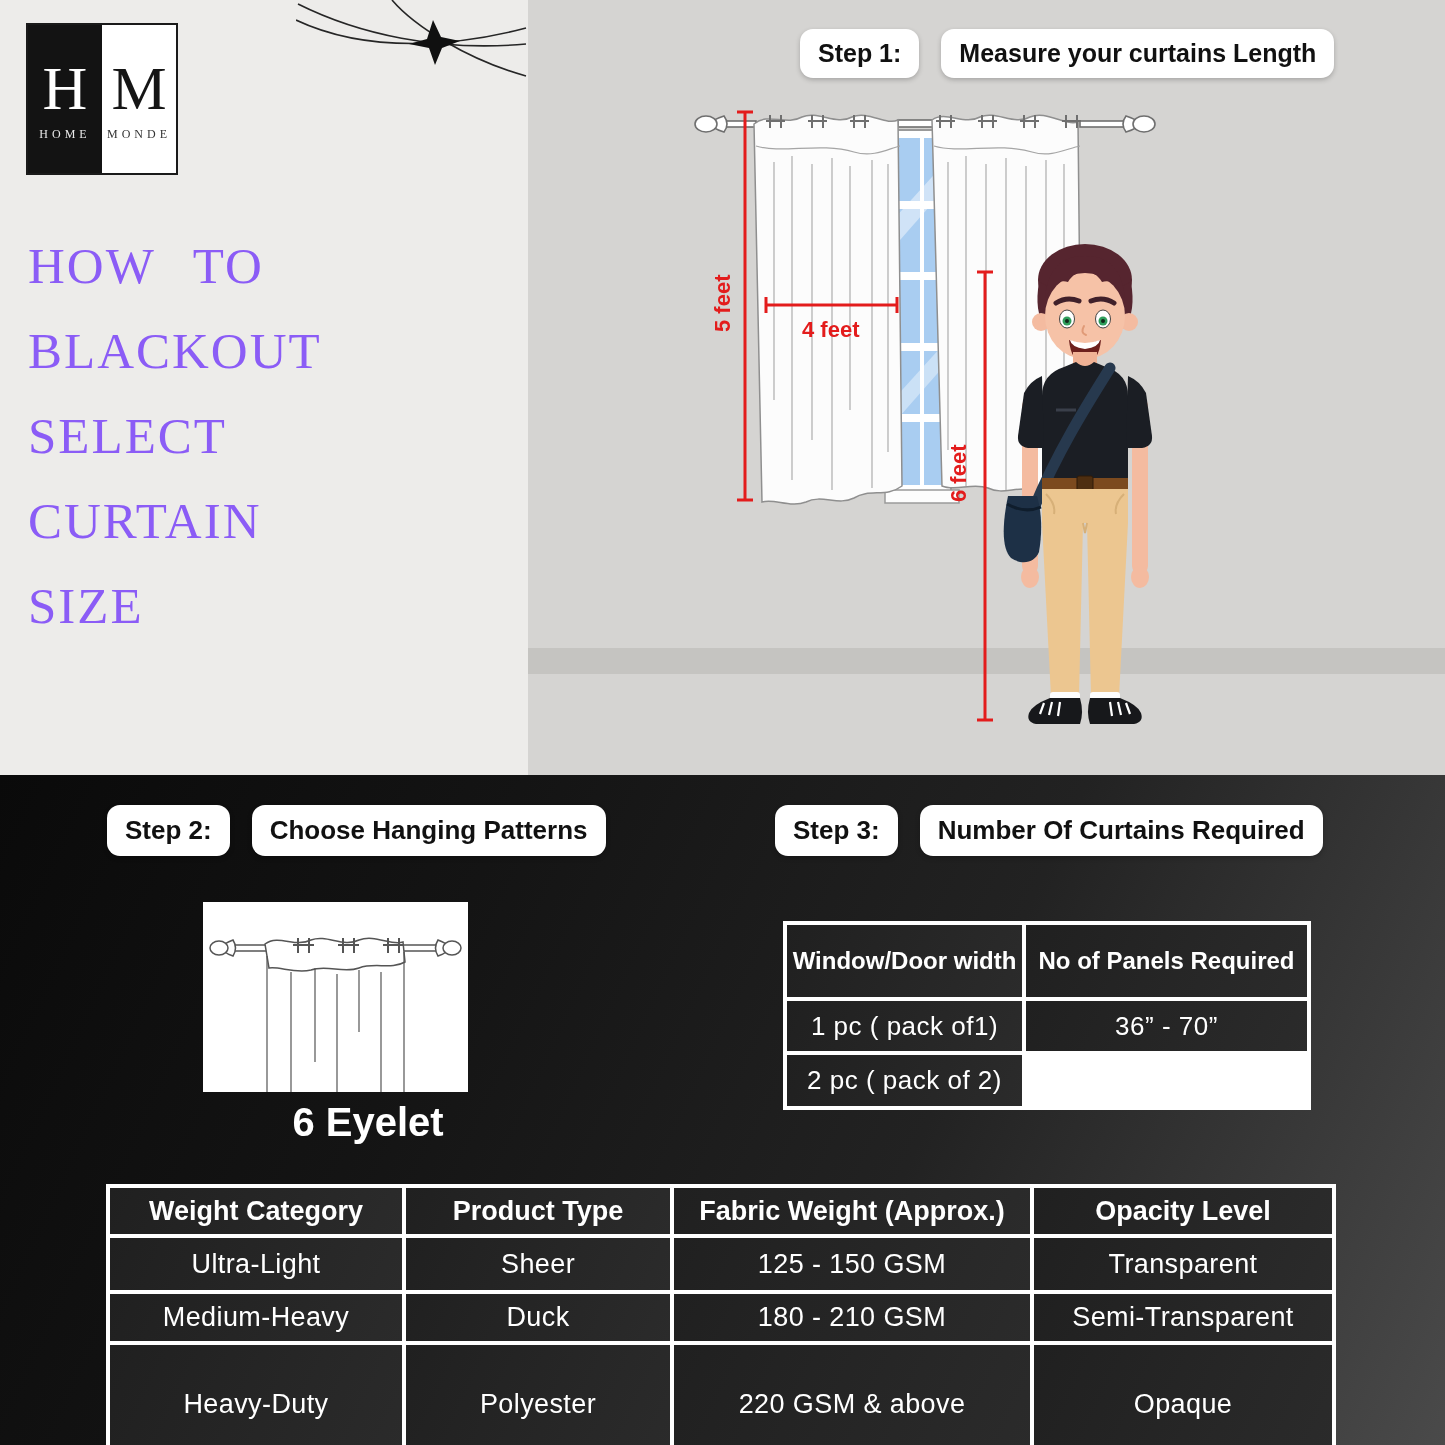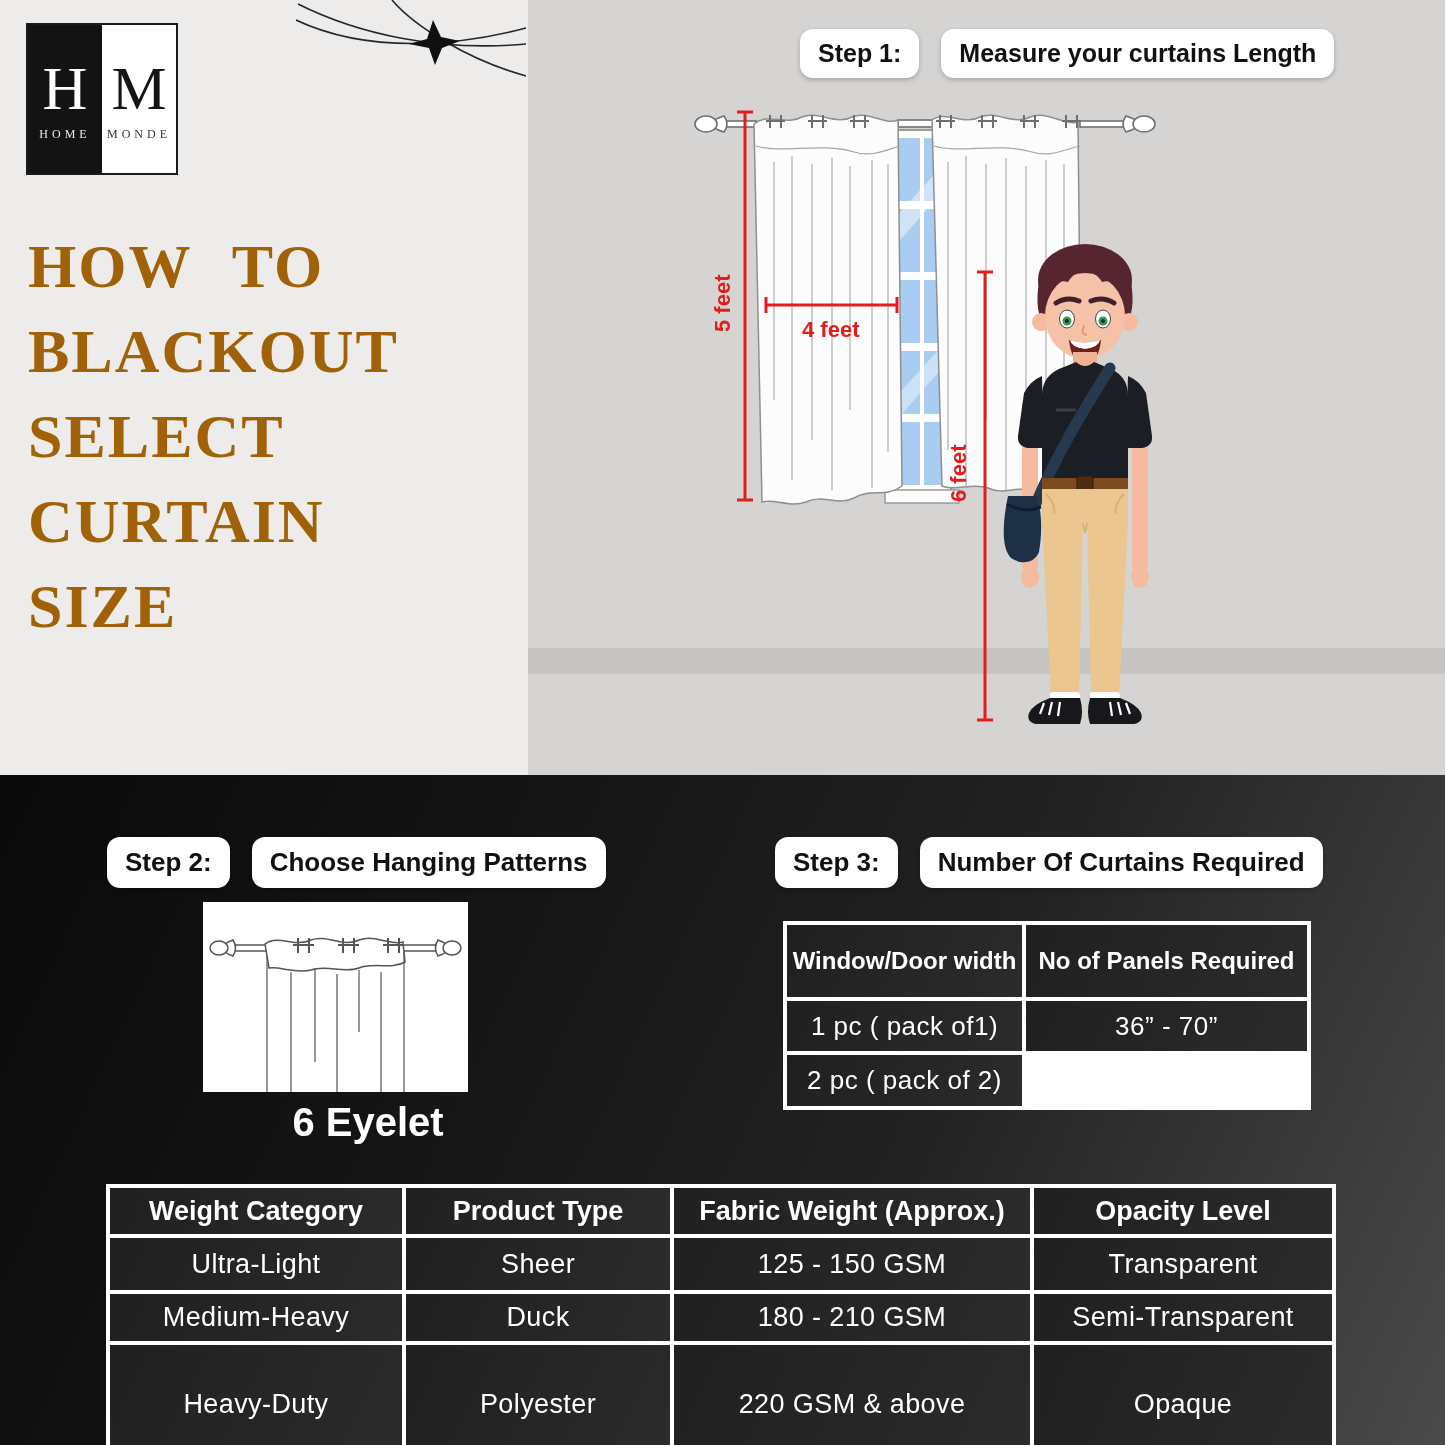--- a/index.html
+++ b/index.html
@@ -18,30 +18,30 @@
   .logo-left{background:#131313;color:#ffffff;}
   .logo-right{background:#ffffff;color:#151515;}
   .logo-initial{font-size:62px;line-height:1;}
   .logo-word{font-size:12px;letter-spacing:4px;margin-top:8px;}
   .logo-left .logo-word{color:#e9e9e9;}
   .logo-right .logo-word{color:#333333;}
 
   .doodle{position:absolute;left:296px;top:0;width:232px;height:82px;}
 
   .brand-title{position:absolute;left:28px;top:224px;font-family:"Liberation Serif",serif;
-               font-weight:700;font-size:62px;line-height:85px;color:#a16207;letter-spacing:2px;}
+               font-weight:400;font-size:51px;line-height:85px;color:#8b5cf6;letter-spacing:2px;}
   .brand-title .line-0{word-spacing:24px;}
 
   .pill-row{position:absolute;display:flex;gap:22px;align-items:flex-start;border-radius:10px;}
   .pill{background:#ffffff;border-radius:13px;padding:10px 18px;font-size:25px;font-weight:700;
         color:#111111;white-space:nowrap;box-shadow:0 2px 5px rgba(0,0,0,.22);}
   #row-step1{left:800px;top:29px;}
   #row-step2{left:107px;top:805px;}
   #row-step3{left:775px;top:805px;}
-  #row-step2 .pill,#row-step3 .pill{font-size:26px;margin-top:32px;}
+  #row-step2 .pill,#row-step3 .pill{font-size:26px;}
 
   .step1-art{position:absolute;left:690px;top:100px;width:570px;height:640px;}
 
   
   .bottom{position:absolute;left:0;top:775px;width:1445px;height:670px;
           background:linear-gradient(115deg,#0a0a0a 0%,#141414 30%,#222222 62%,#4a4a4a 100%);}
 
   .eyelet-card{position:absolute;left:203px;top:902px;width:265px;height:190px;background:#ffffff;}
   .eyelet-label{position:absolute;left:203px;top:1100px;width:330px;text-align:center;
                 font-size:40px;font-weight:700;color:#ffffff;}

